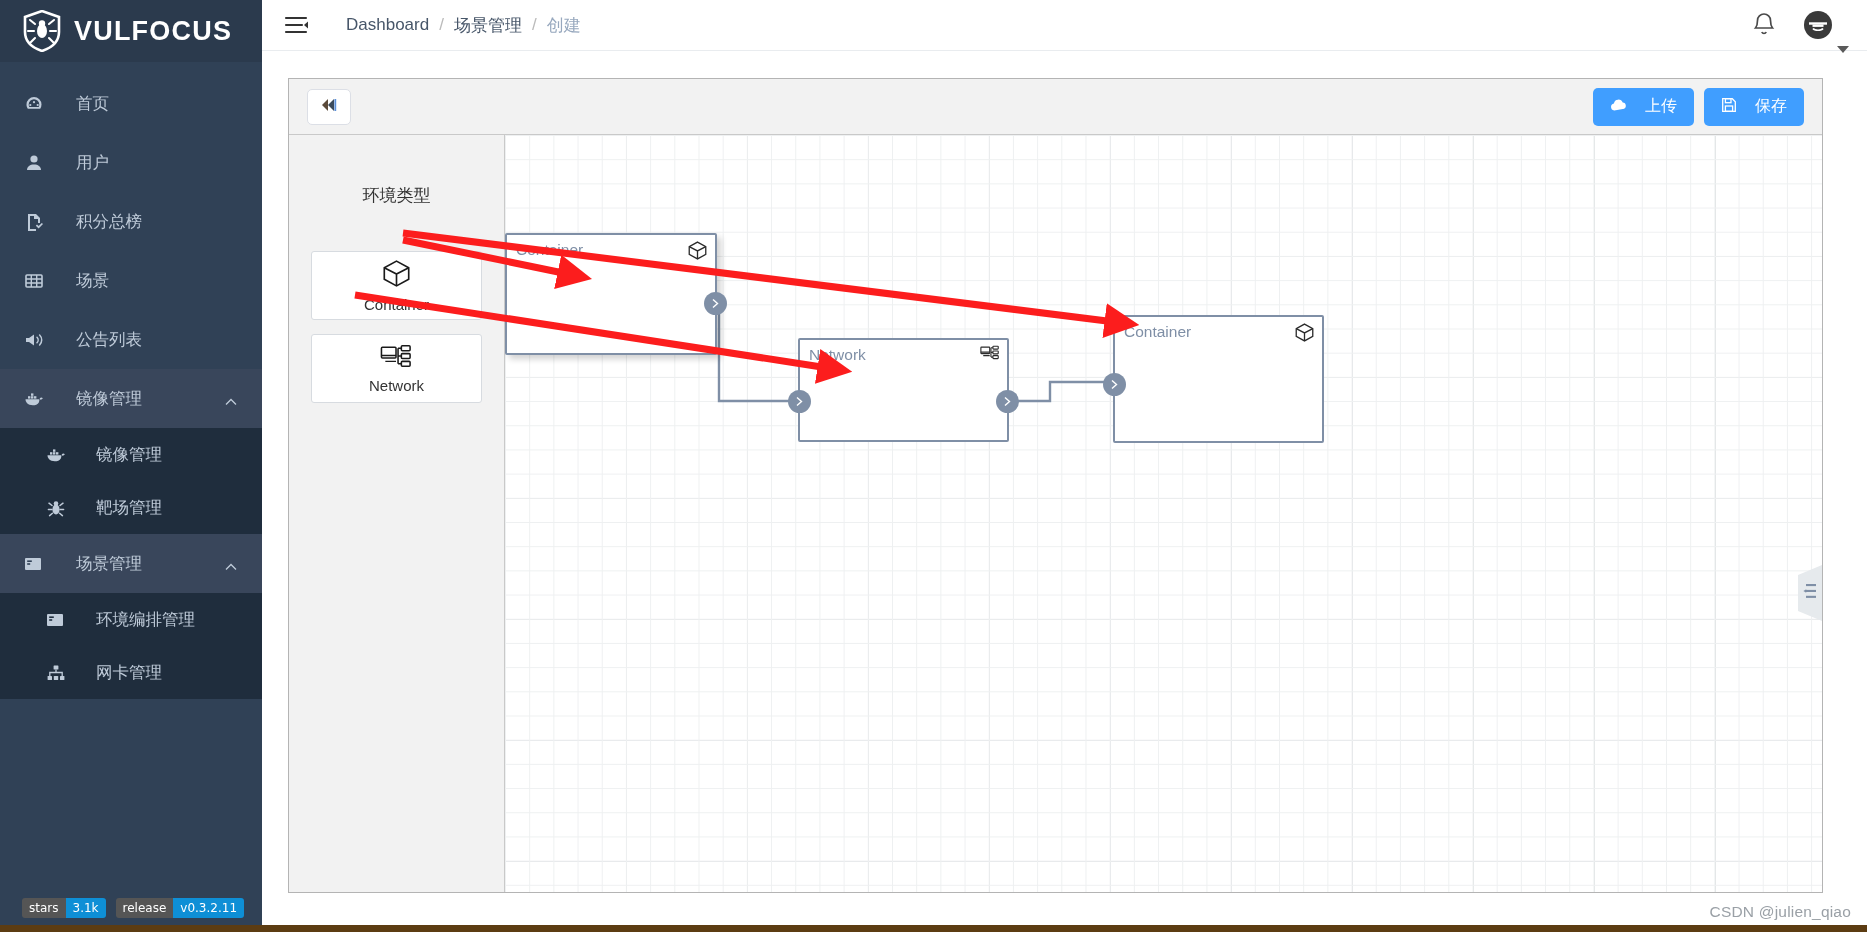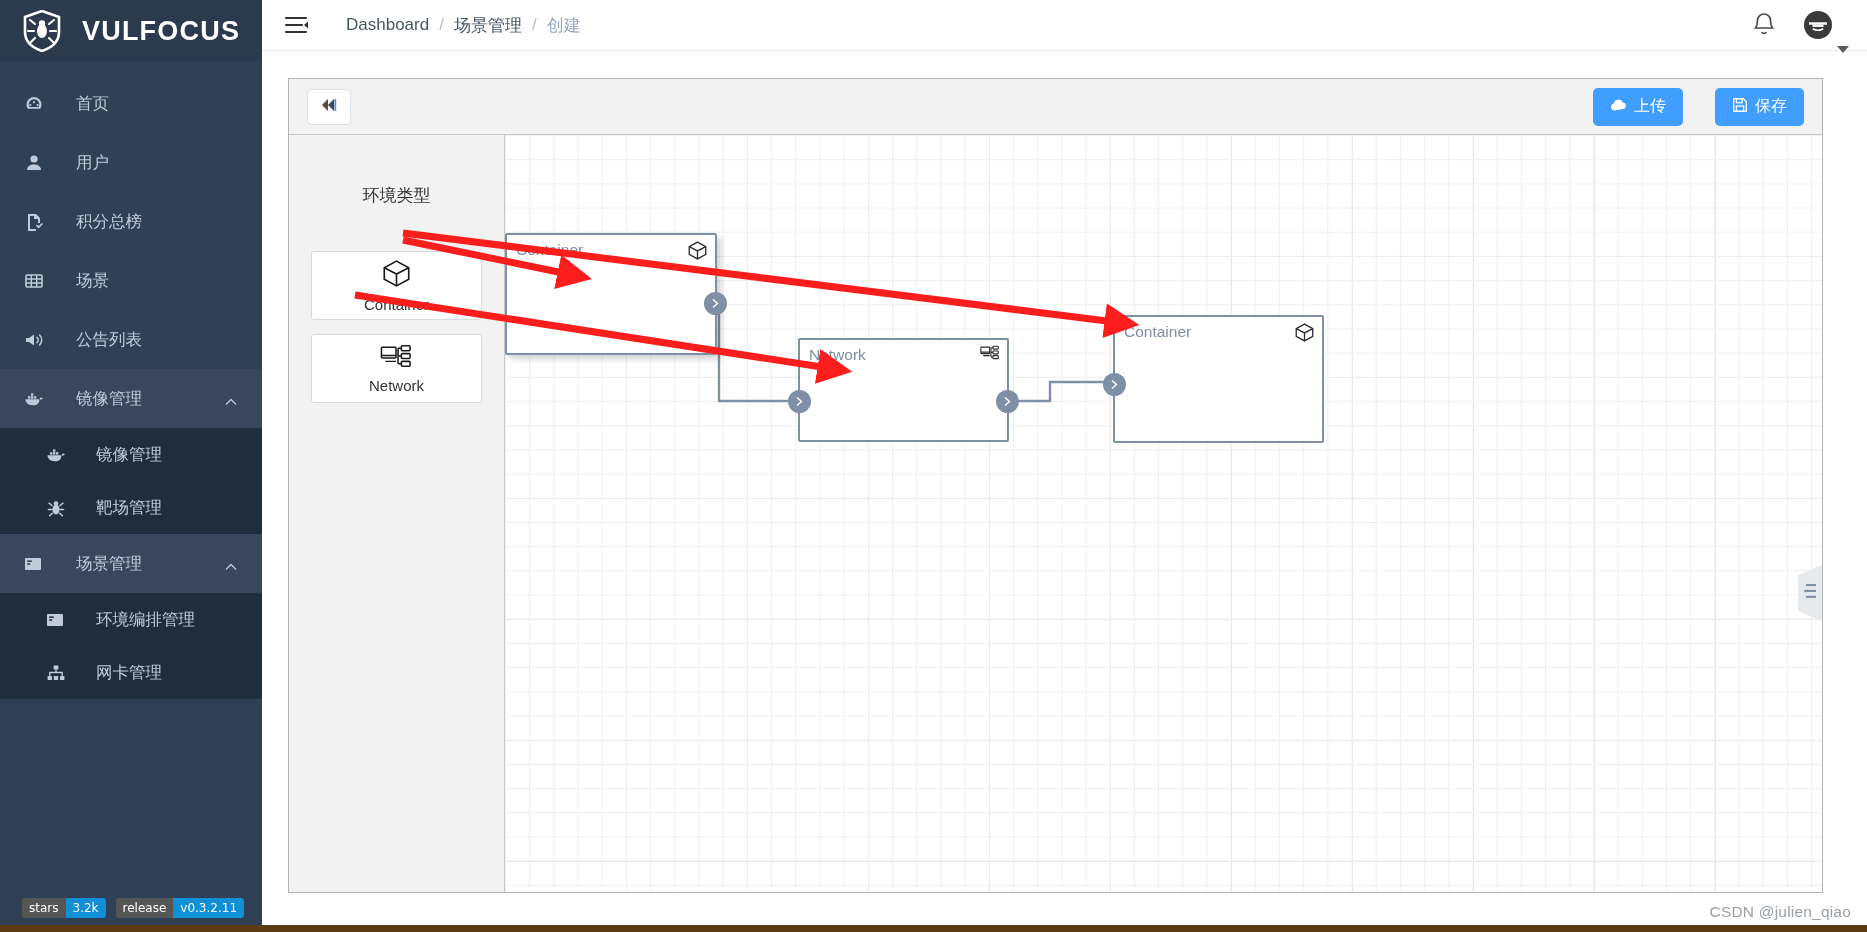--- a/index.html
+++ b/index.html
@@ -15,21 +15,21 @@
   #sidebar {
     position: absolute; left: 0; top: 0; width: 262px; height: 932px;
     background: #304156; color: #bfcbd9; overflow: hidden;
   }
   .logo-row {
     height: 62px; display: flex; align-items: center; gap: 12px;
     padding-left: 22px; background: #2b3a4d;
   }
   .logo-mark { width: 40px; height: 42px; flex: none; }
   .logo-text {
-    font-size: 27px; font-weight: bold; color: #fff; letter-spacing: 1.2px; margin-left: 8px;
+    font-size: 27px; font-weight: bold; color: #fff; letter-spacing: 1.2px;
   }
   .menu { padding-top: 12px; }
   .menu-item {
     display: flex; align-items: center; height: 59px; padding-left: 24px;
     font-size: 16.5px; color: #bfcbd9; cursor: pointer; position: relative;
   }
   .menu-item .mi-icon {
     width: 26px; flex: none; display: flex; align-items: center; justify-content: flex-start;
     color: #bfcbd9;
   }
@@ -85,22 +85,22 @@
     border-bottom: 1px solid #c9c9c9; display: flex; align-items: center;
   }
   .collapse-btn {
     margin-left: 18px; width: 44px; height: 36px; background: #fff;
     border: 1px solid #dcdfe6; border-radius: 5px;
     display: flex; align-items: center; justify-content: center; cursor: pointer;
   }
   .tb-right { margin-left: auto; display: flex; gap: 10px; padding-right: 18px; }
   .tb-btn {
     height: 38px; padding: 0 17px; border-radius: 5px; background: #409eff;
-    color: #fff; font-size: 16px; display: flex; align-items: center; gap: 7px;
-    cursor: pointer; border: none; font-family: inherit; margin-left: 22px;
+    color: #fff; font-size: 16px; display: flex; align-items: center; gap: 18px;
+    cursor: pointer; border: none; font-family: inherit;
   }
 
   #workarea { position: relative; height: 758px; display: flex; }
   #palette {
     width: 216px; flex: none; background: #f2f2f2; border-right: 1px solid #c9c9c9;
     position: relative;
   }
   .palette-title {
     text-align: center; font-size: 17px; font-weight: normal; color: #333;
     padding-top: 49px;
@@ -306,21 +306,21 @@
             </svg>
           </span>
           <span class="mi-label">网卡管理</span>
         </div>
       </div>
     </nav>
 
     <div class="badges">
       <span class="badge">
         <span class="bk">stars</span>
-        <span class="bv">3.2k</span>
+        <span class="bv">3.1k</span>
       </span>
       <span class="badge">
         <span class="bk">release</span>
         <span class="bv">v0.3.2.11</span>
       </span>
     </div>
   </aside>
 
   <header id="header">
     <span class="hamburger">

